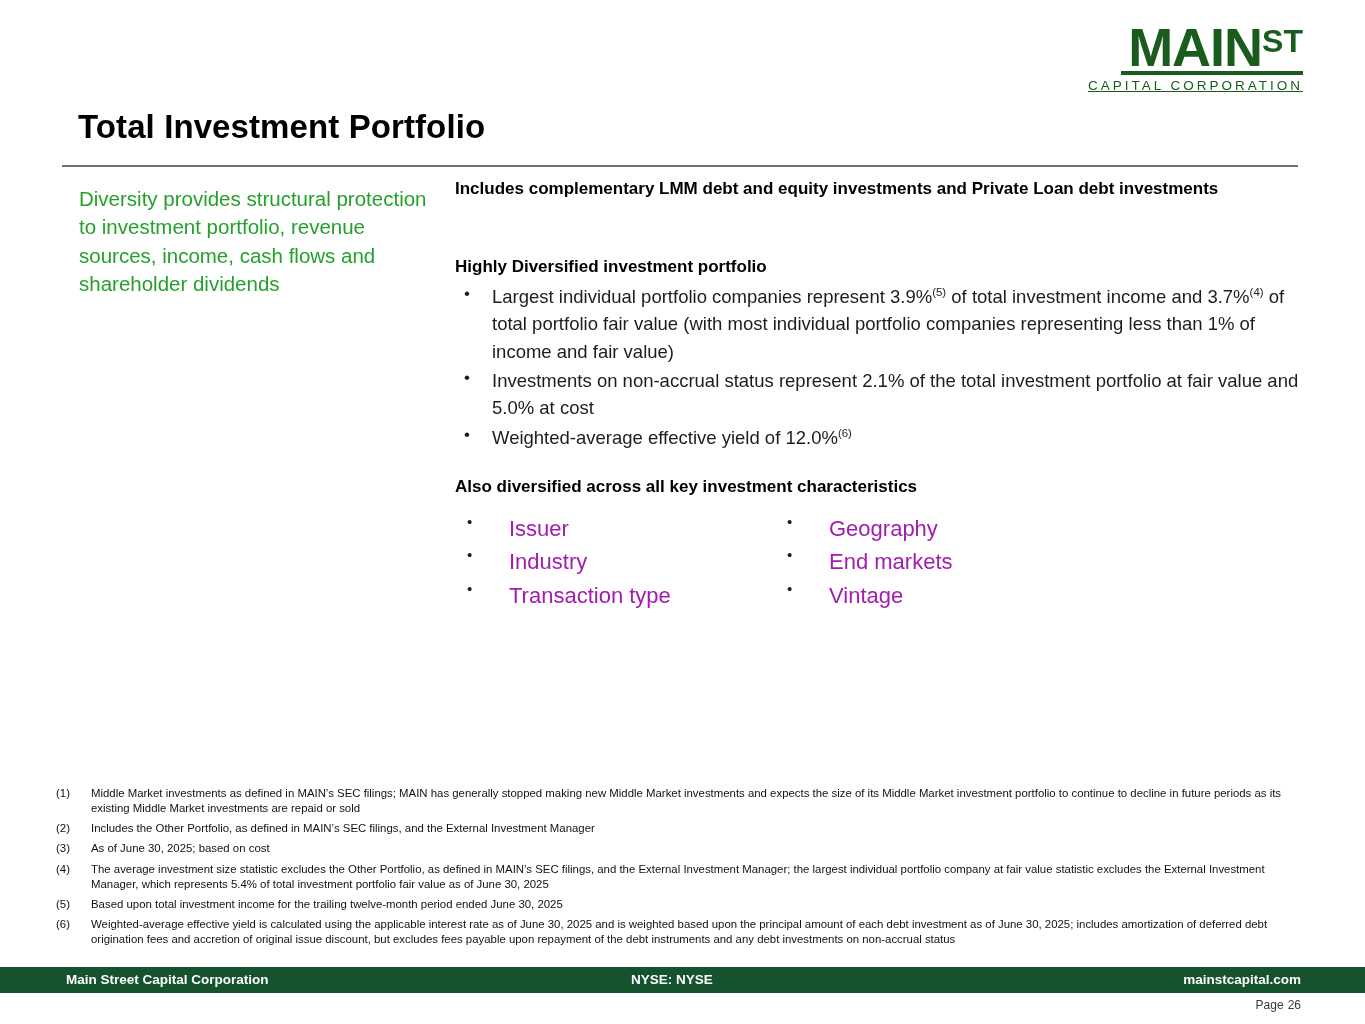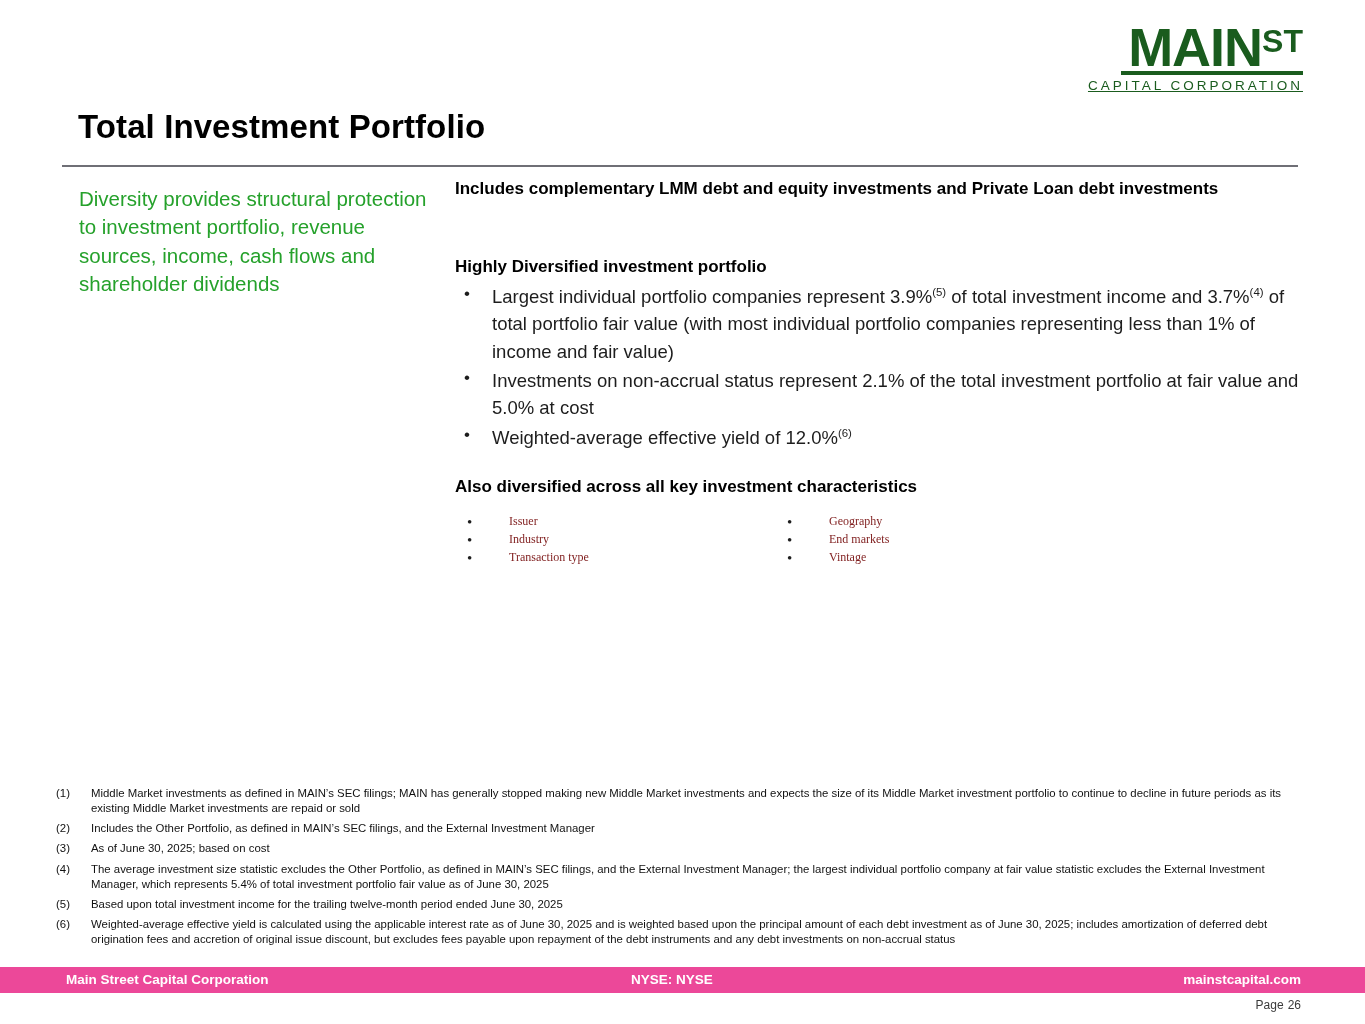--- a/index.html
+++ b/index.html
@@ -87,43 +87,42 @@
 
   
   .char-cols {
     display:flex; margin-top:14px;
   }
   .char-col { width:320px; }
   .char-col.second { width:auto; }
   ul.char { list-style:none; }
   ul.char > li {
     position:relative; padding-left:54px;
-    font-size:12px; line-height:1.52;
-    color:#7f1d1d;
-    font-family:Liberation Serif, serif;
+    font-size:22px; line-height:1.52;
+    color:#a21caf;
   }
   ul.char > li::before {
     content:"\2022";
     position:absolute; left:12px; top:-1px;
     font-size:15px; color:#1d1d1d;
   }
 
   
   .footnotes {
     position:absolute; left:56px; top:786px; width:1245px;
     font-size:11.4px; line-height:1.30; color:#111;
   }
   .fn { display:flex; margin-bottom:5.5px; }
   .fn-num { width:35px; flex:0 0 35px; }
   .fn-txt { flex:1; }
 
   
   .footer-bar {
     position:absolute; left:0; top:967px; width:1365px; height:26px;
-    background:#ec4899;
+    background:#14532d;
     color:#ffffff;
   }
   .footer-bar .fb-left {
     position:absolute; left:66px; top:5px;
     font-size:13.5px; font-weight:bold;
   }
   .footer-bar .fb-mid {
     position:absolute; left:631px; top:5px;
     font-size:13.5px; font-weight:bold;
   }

